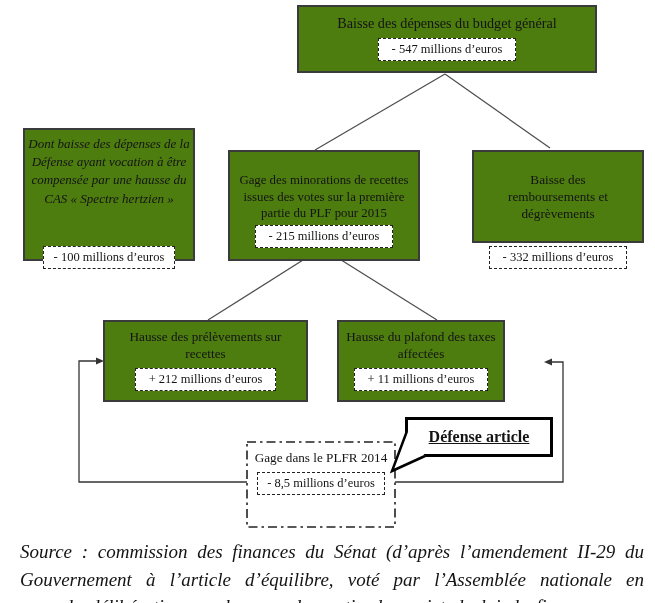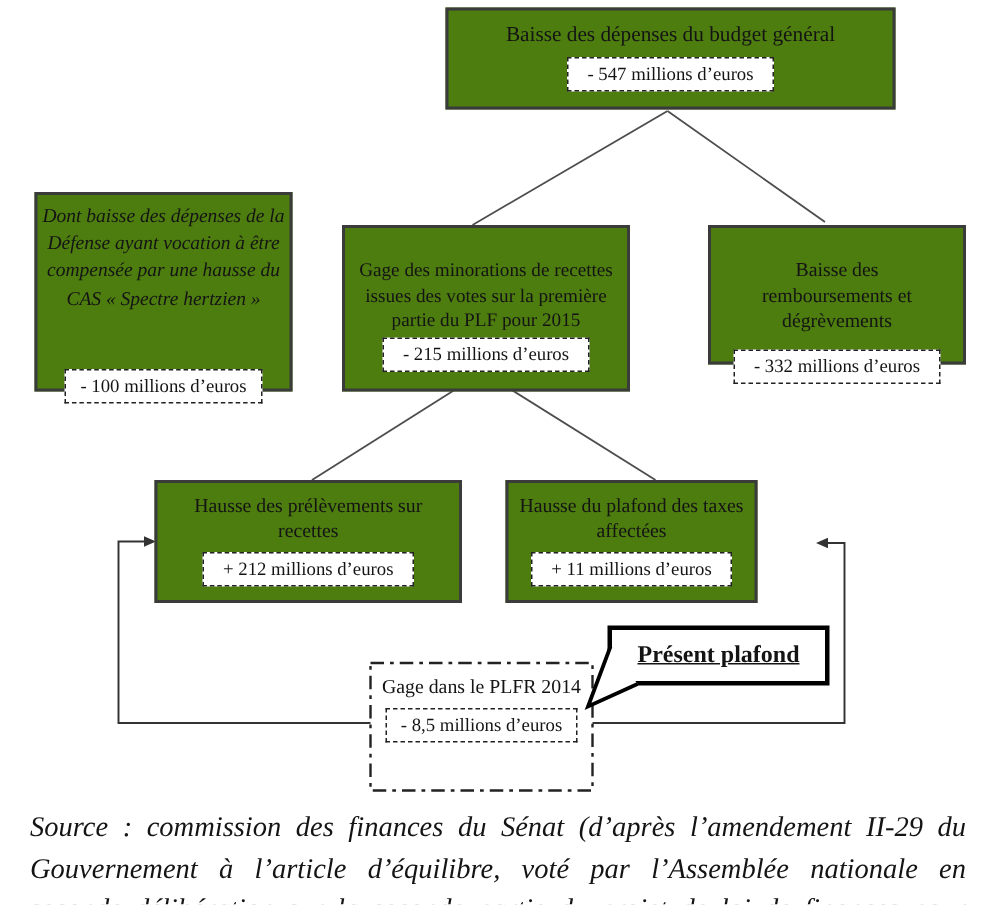--- a/index.html
+++ b/index.html
@@ -41,21 +41,21 @@
   #side-note .value{margin-top:2px;padding:2px 10px;}
 
   #gage-minorations{left:228px;top:150px;width:192px;height:111px;padding-top:20px;
                     font-size:12.8px;line-height:1.3;}
   #gage-minorations .title{max-width:184px;}
   #gage-minorations .value{margin-top:3px;}
 
   #remboursements{left:472px;top:150px;width:172px;height:93px;padding-top:19px;
                   font-size:13.2px;line-height:1.3;}
   #remboursements .title{max-width:136px;}
-  #remboursements .value{margin-top:11px;}
+  #remboursements .value{margin-top:24px;}
 
   #prelevements{left:103px;top:320px;width:205px;height:82px;padding-top:6px;
                 font-size:13.2px;line-height:1.3;}
   #prelevements .title{max-width:190px;}
   #prelevements .value{margin-top:6px;}
 
   #plafond-taxes{left:337px;top:320px;width:168px;height:82px;padding-top:6px;
                  font-size:13.2px;line-height:1.3;}
   #plafond-taxes .title{max-width:190px;}
   #plafond-taxes .value{margin-top:6px;}
@@ -131,21 +131,21 @@
     <span class="title">Hausse du plafond des taxes affectées</span>
     <span class="value">+ 11 millions d’euros</span>
   </div>
 
   <div class="box" id="gage-plfr">
     <span class="title">Gage dans le PLFR 2014</span>
     <span class="value">- 8,5 millions d’euros</span>
   </div>
 
   <div id="callout">
-    <span>Présent plafond</span>
+    <span>Défense article</span>
   </div>
   <svg id="callout-tail" viewBox="0 0 52 55" xmlns="http://www.w3.org/2000/svg">
     <path d="M22,6 L7,46 L40,31" fill="#ffffff" stroke="#000000" stroke-width="2.5" stroke-linejoin="miter"></path>
   </svg>
 
   <div id="source-note">Source : commission des finances du Sénat (d’après l’amendement II-29 du Gouvernement à l’article d’équilibre, voté par l’Assemblée nationale en seconde délibération sur la seconde partie du projet de loi de finances pour 2015)</div>
 
 </div>
 
 </body></html>

